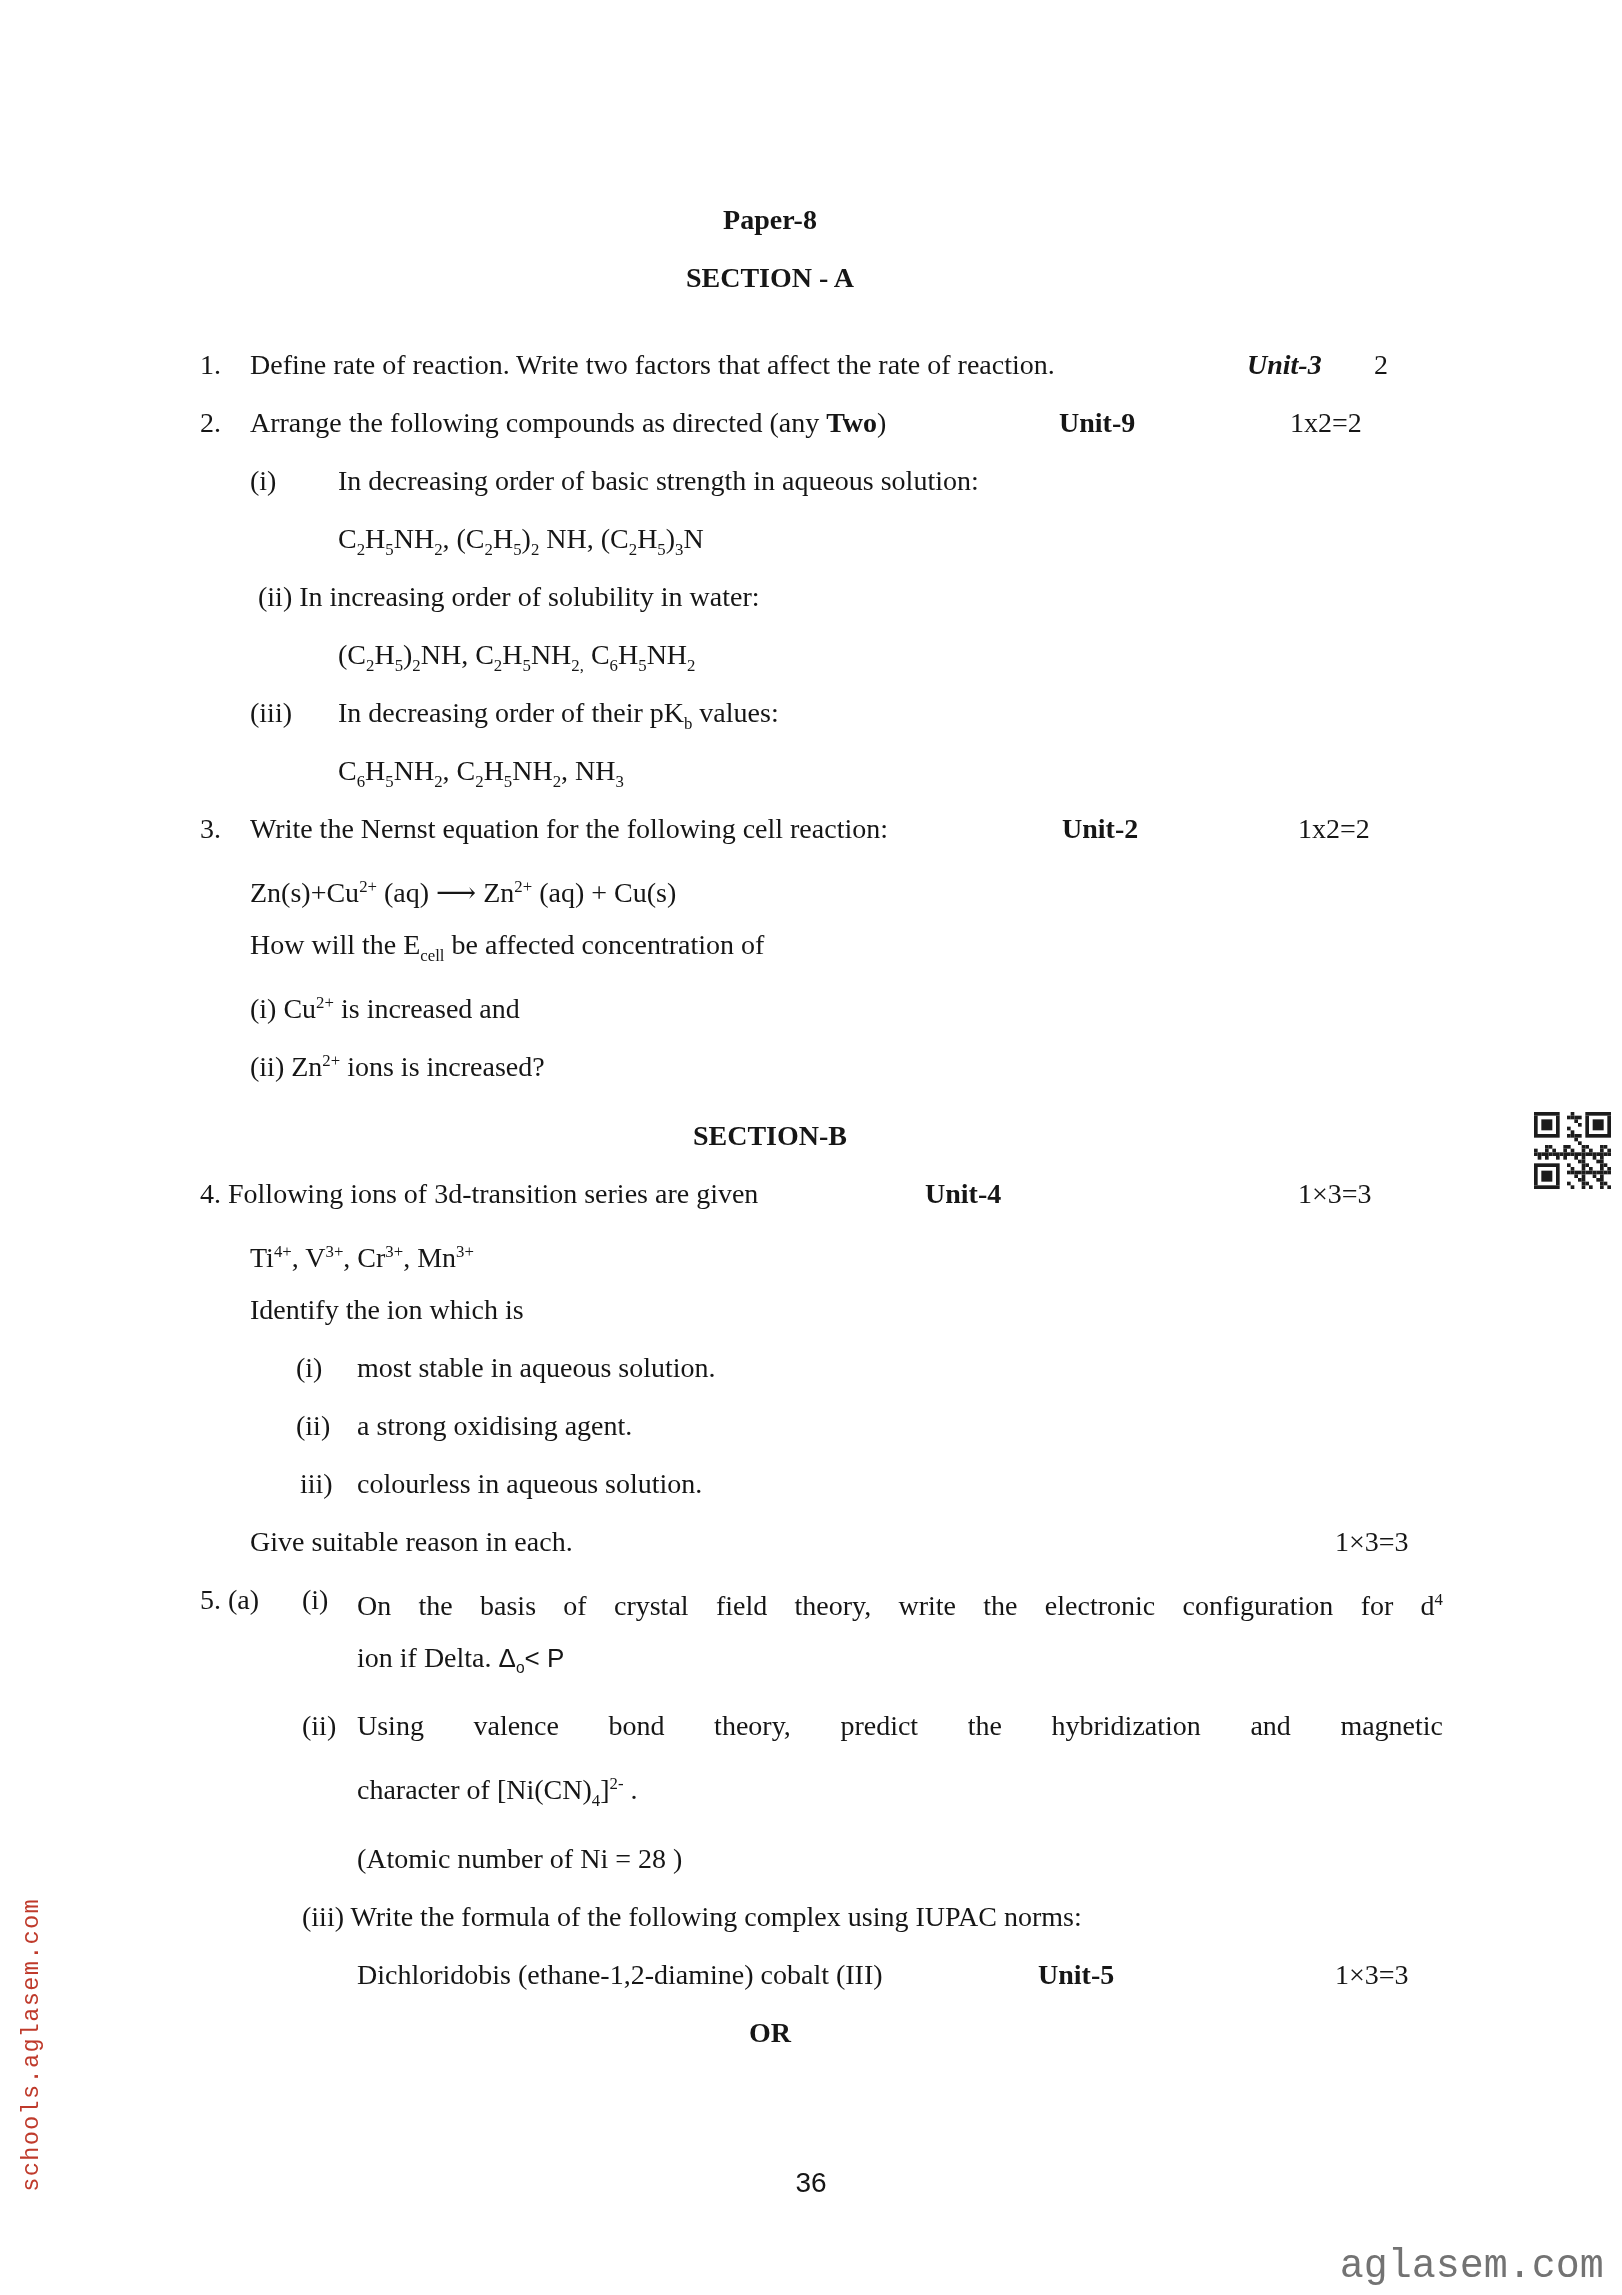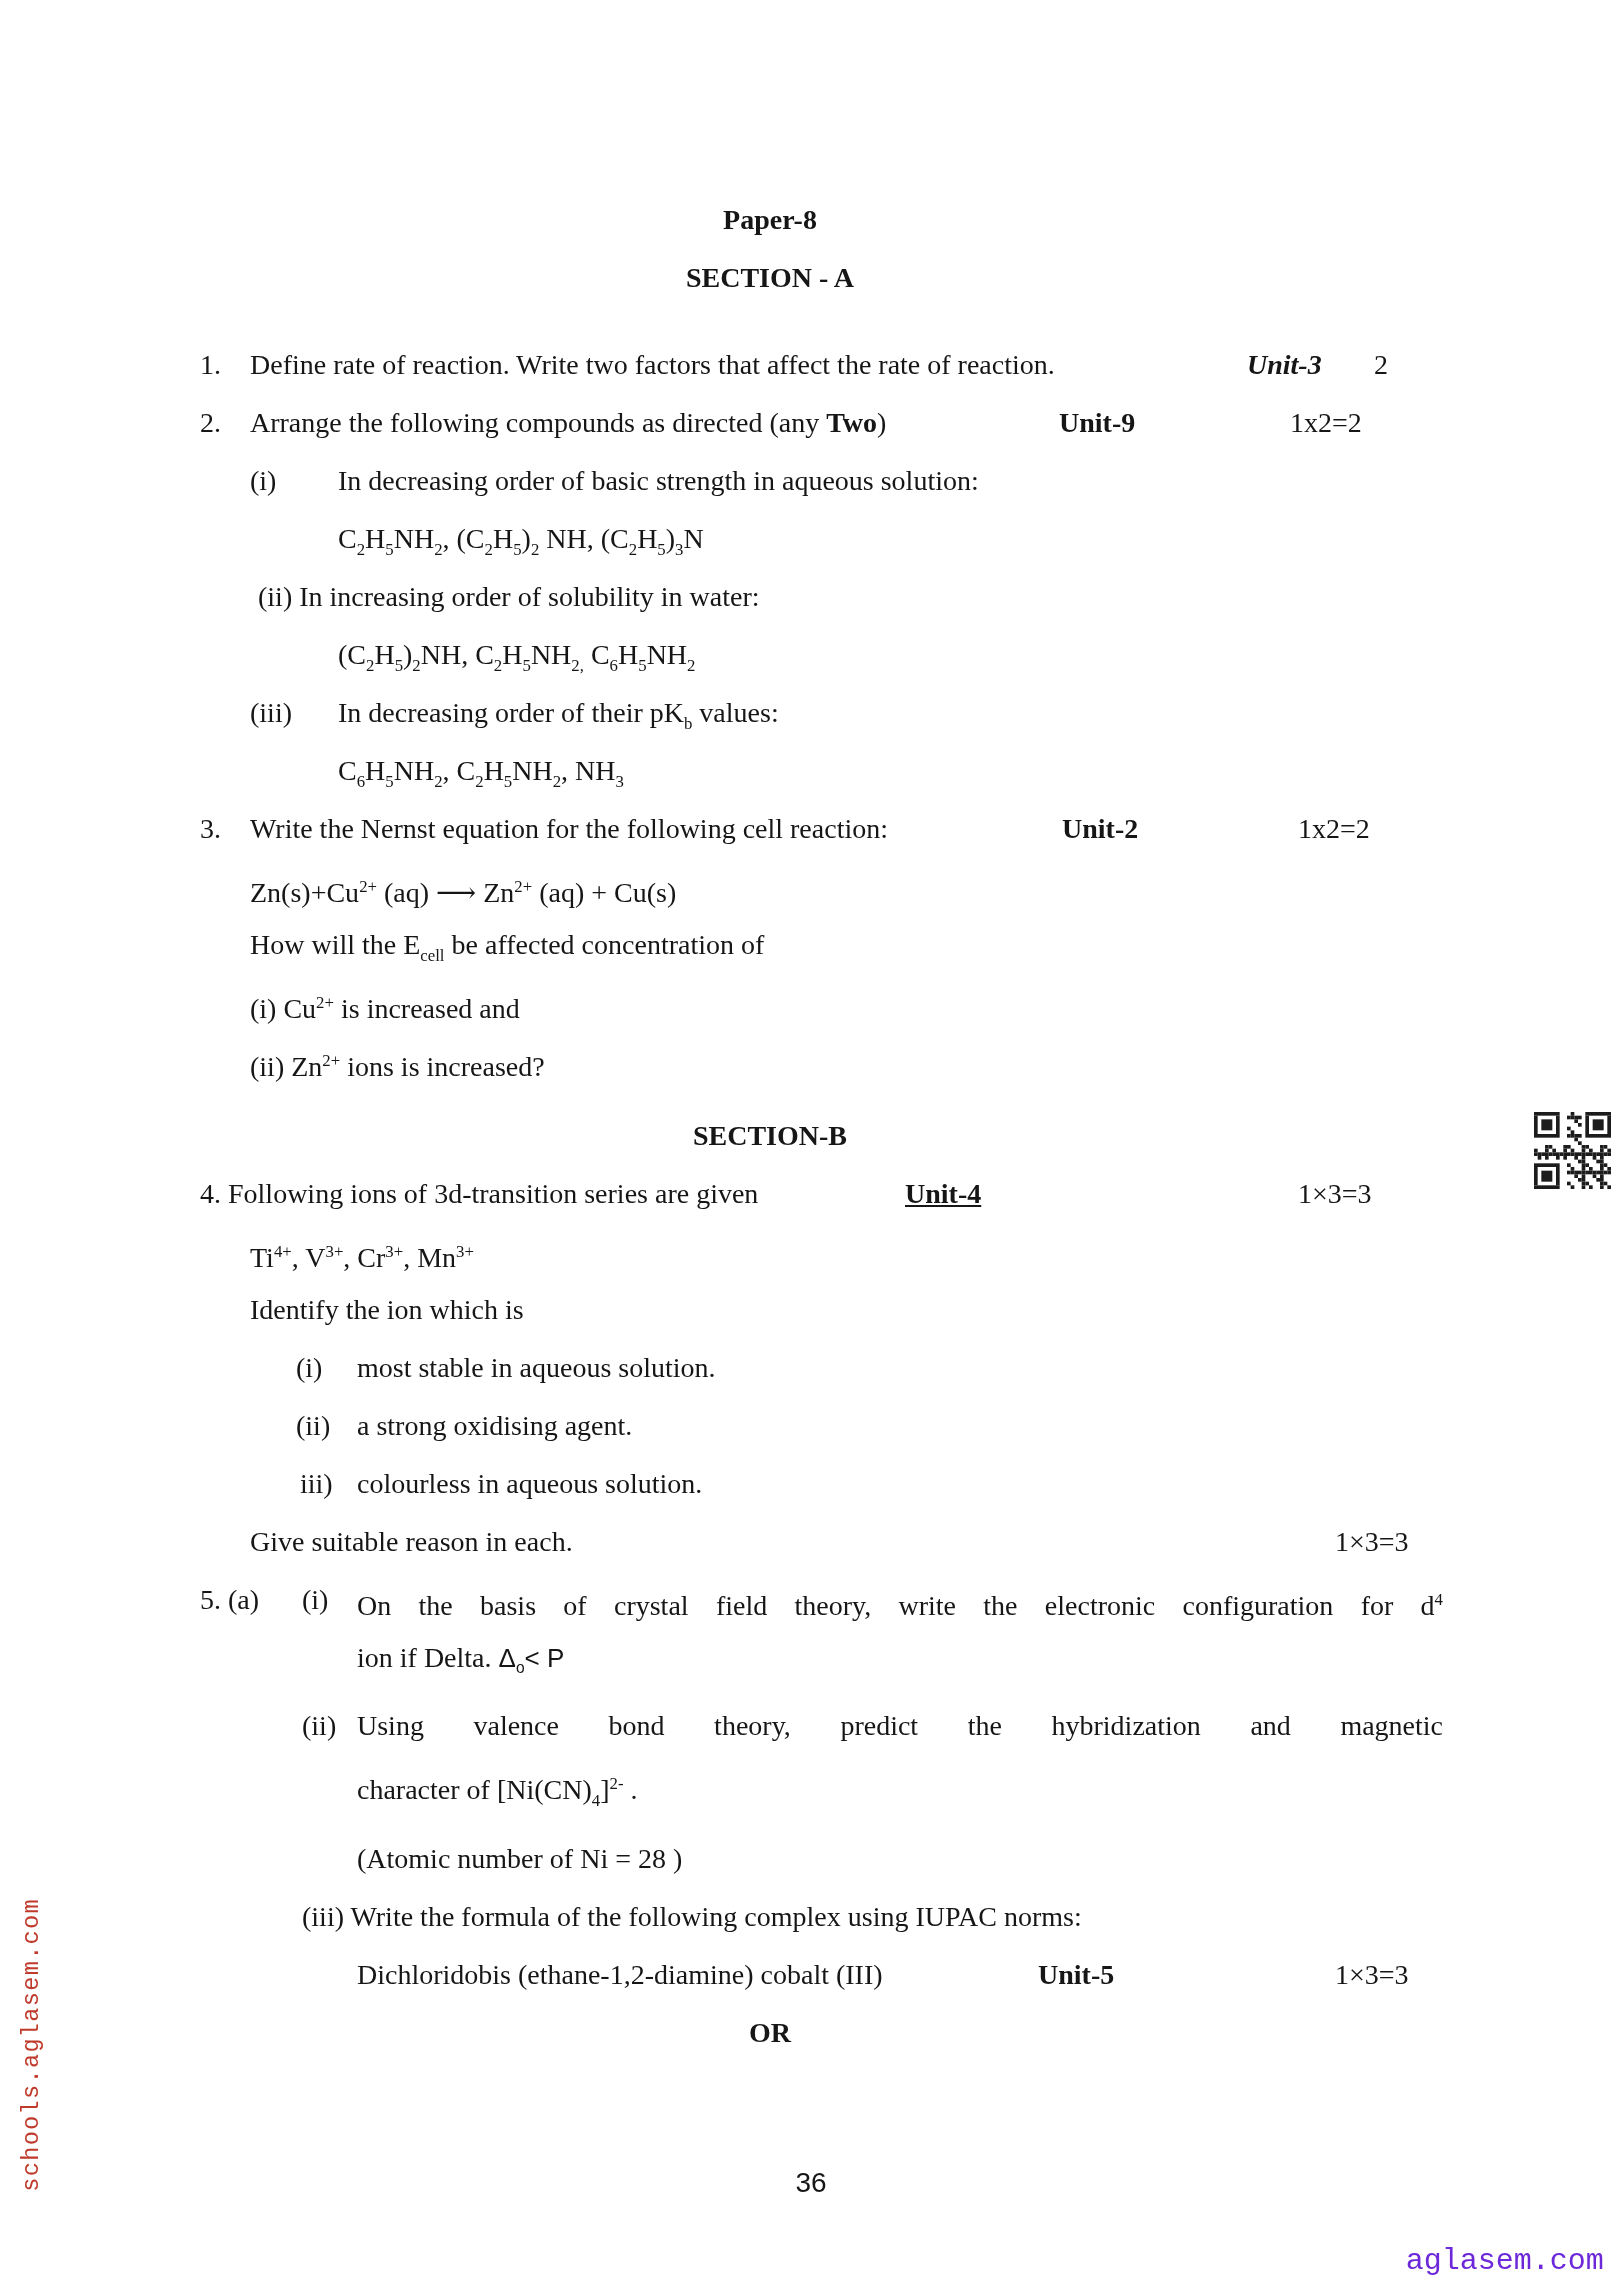--- a/index.html
+++ b/index.html
@@ -29,21 +29,21 @@
     font-size: 23.6px; color: #bf3a2b; letter-spacing: 1.3px;
   }
   .page-number {
     position: absolute; top: 2167px; left: 0; width: 1622px;
     text-align: center; font-size: 28px;
     font-family: "Liberation Sans", "DejaVu Sans", sans-serif;
   }
   .wm-bottom {
     position: absolute; top: 2244px; right: 18.3px;
     font-family: "Liberation Mono", "DejaVu Sans Mono", monospace;
-    font-size: 30px; color: #6d28d9;
+    font-size: 40px; color: #737373;
   }
 </style>
 </head>
 <body>
 
 <div class="page">
   <div id="doc-lines">
       <div class="line center bold"><span class="part">Paper-8</span></div>
       <div class="line center bold"><span class="part">SECTION - A</span></div>
       <div class="line" style="margin-top: 29.4px;">
@@ -92,21 +92,21 @@
       </div>
       <div class="line">
         <span class="part abs" style="left: 250px;">(i)  Cu<sup>2+</sup> is increased and</span>
       </div>
       <div class="line">
         <span class="part abs" style="left: 250px;">(ii) Zn<sup>2+</sup> ions is increased?</span>
       </div>
       <div class="line center bold" style="margin-top: 16.4px;"><span class="part">SECTION-B</span></div>
       <div class="line">
         <span class="part abs" style="left: 200px;">4. Following ions of 3d-transition series are given</span>
-        <span class="part bold abs" style="left: 905px; text-decoration: underline;">Unit-4</span>
+        <span class="part bold abs" style="left: 925px;">Unit-4</span>
         <span class="part abs" style="left: 1298px;">1×3=3</span>
       </div>
       <div class="line">
         <span class="part abs" style="left: 250px;">Ti<sup>4+</sup>, V<sup>3+</sup>, Cr<sup>3+</sup>, Mn<sup>3+</sup></span>
       </div>
       <div class="line">
         <span class="part abs" style="left: 250px;">Identify the ion which is</span>
       </div>
       <div class="line">
         <span class="part abs" style="left: 296px;">(i)</span>

